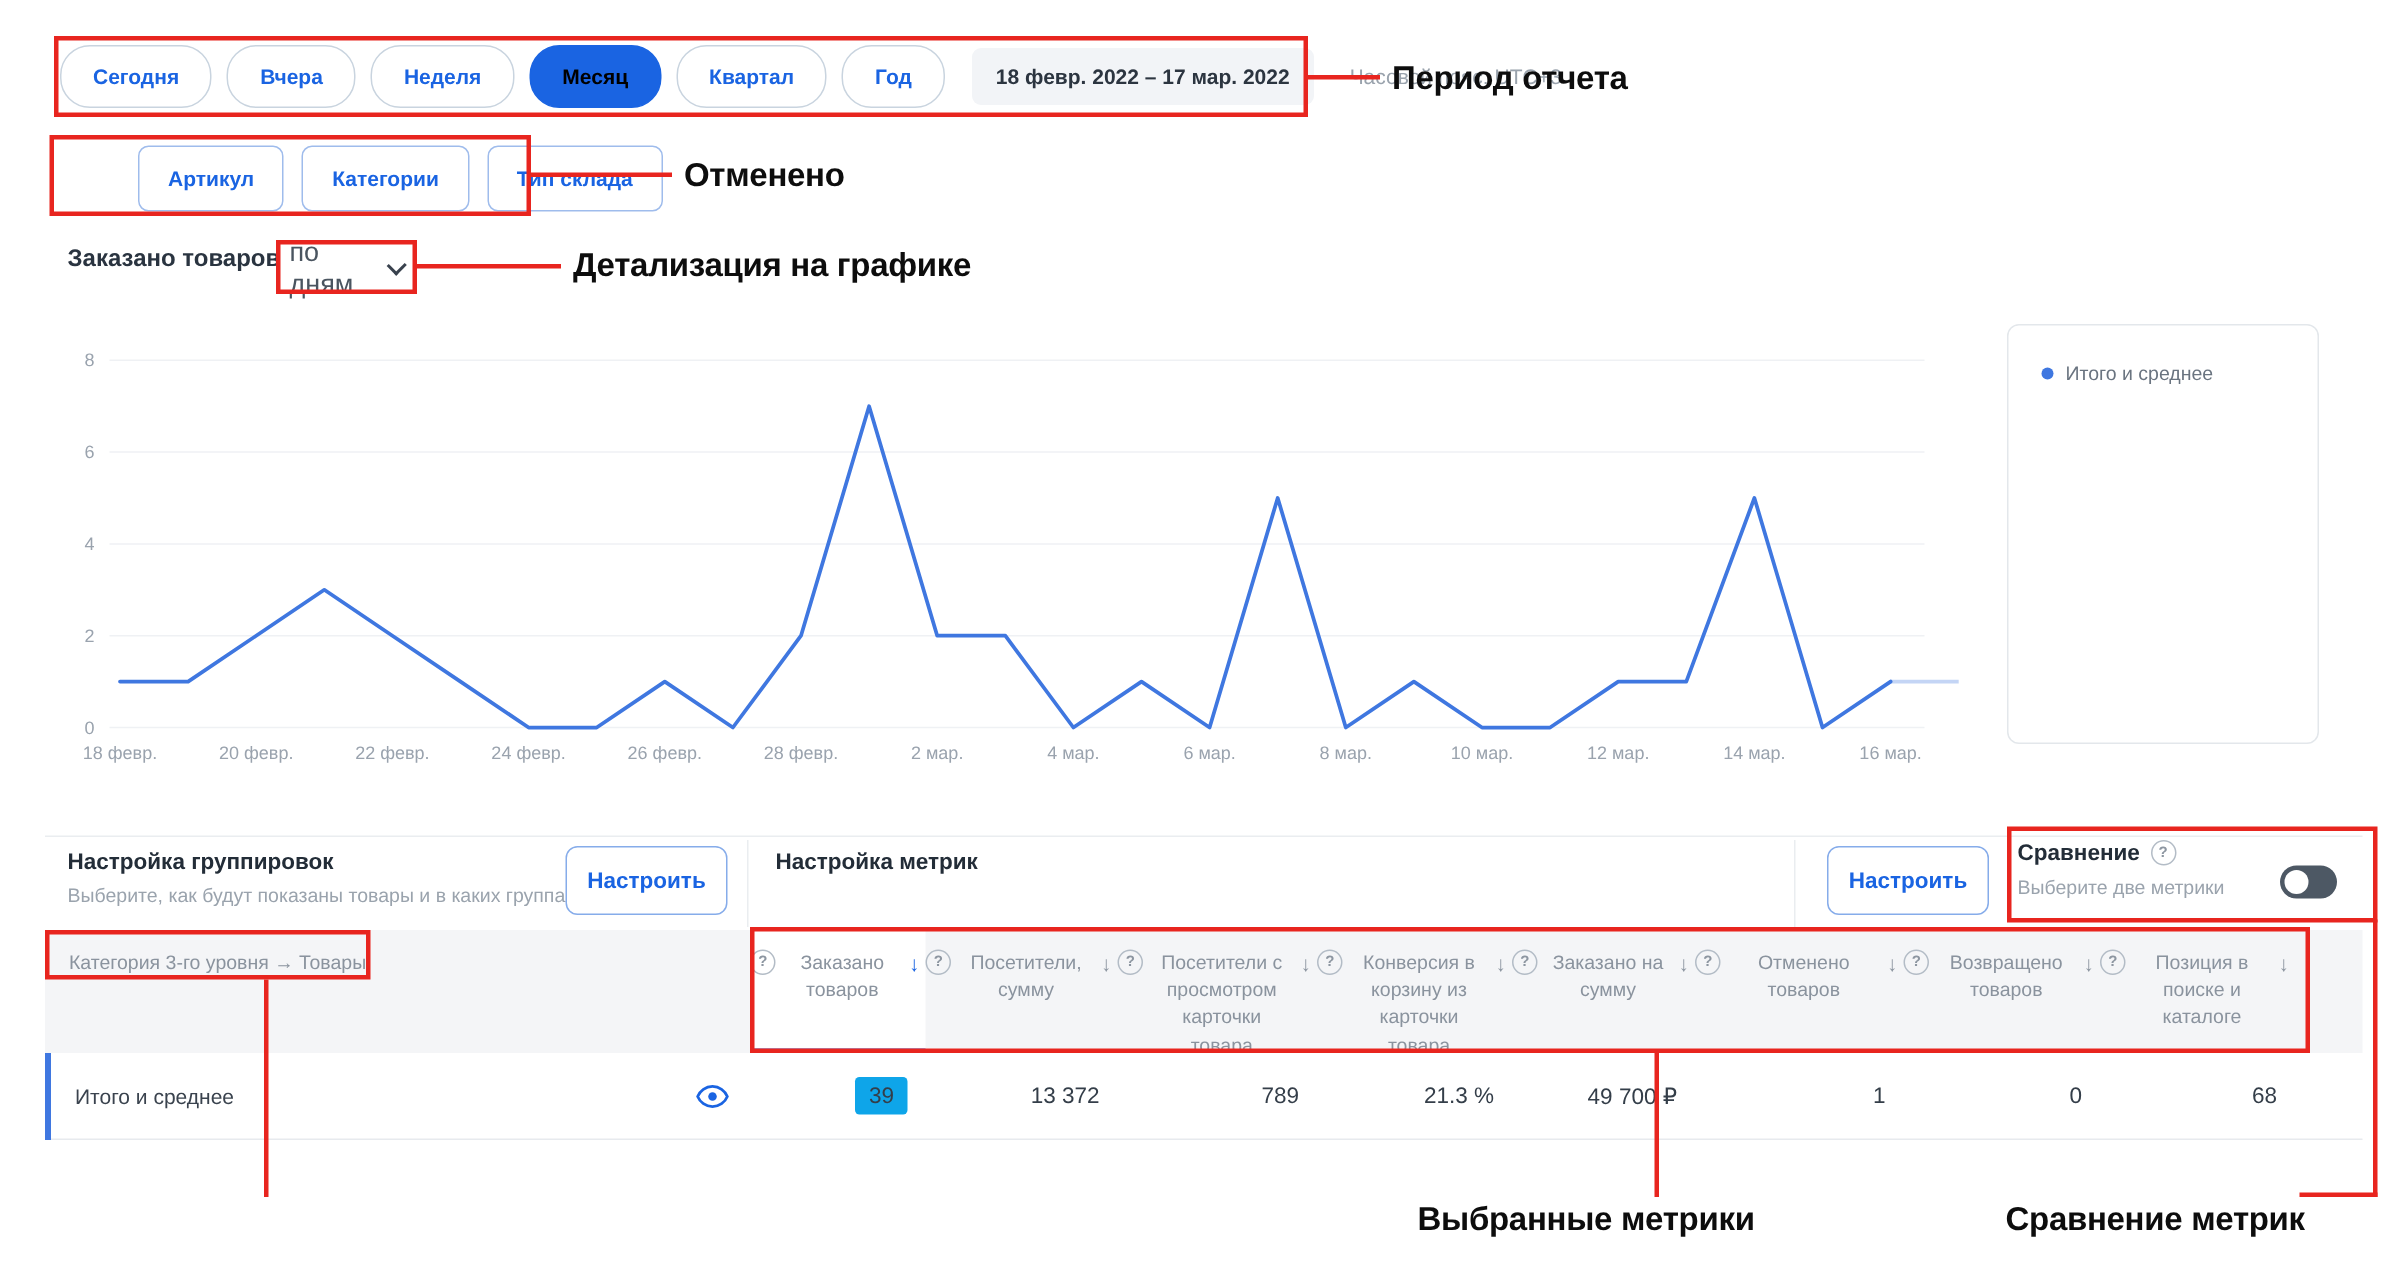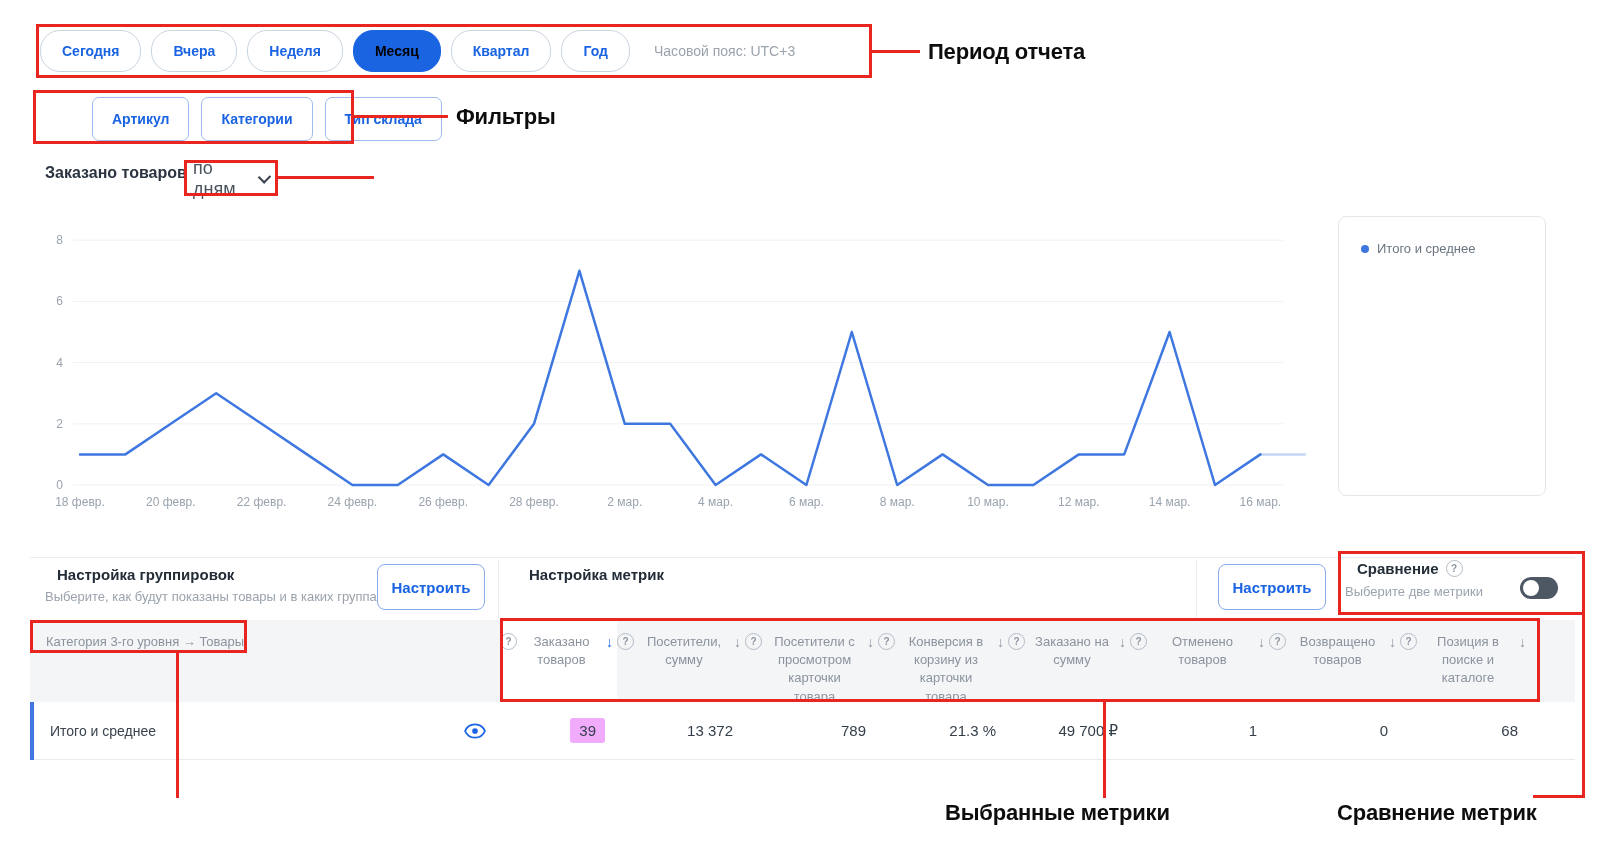--- a/index.html
+++ b/index.html
@@ -33,21 +33,21 @@
   .chart-wrap{position:absolute;left:35px;top:212px;width:1285px;height:300px;}
   .legend-box{position:absolute;left:1338px;top:216px;width:206px;height:278px;
         border:1px solid #E3E7EB;border-radius:8px;background:#fff;}
   .legend-item{display:flex;align-items:center;gap:8px;margin:24px 0 0 22px;cursor:pointer;}
   .legend-dot{width:8px;height:8px;border-radius:50%;background:#3F77E0;}
   .legend-text{font-size:13px;color:#6A7480;}
 
   
   .band-divider{position:absolute;left:30px;top:557px;width:1545px;height:1px;background:#EAEDF0;}
   .vdiv{position:absolute;top:560px;width:1px;height:58px;background:#EAEDF0;}
-  .panel-title{position:absolute;font-size:15px;font-weight:700;color:#232D38;white-space:nowrap;margin-left:12px;}
+  .panel-title{position:absolute;font-size:15px;font-weight:700;color:#232D38;white-space:nowrap;}
   .panel-sub{position:absolute;font-size:13px;color:#9AA3AD;white-space:nowrap;}
   .cfg-btn{position:absolute;width:106px;height:44px;display:flex;align-items:center;justify-content:center;
         border:1.5px solid #86ACEA;border-radius:8px;background:#fff;color:#1A64E2;
         font-size:15px;font-weight:700;cursor:pointer;}
   .qicon{display:inline-flex;align-items:center;justify-content:center;width:15px;height:15px;
         border:1.4px solid #B3BCC6;border-radius:50%;color:#8D96A1;font-size:10px;font-weight:700;
         flex:none;cursor:pointer;}
   .toggle{position:absolute;left:1520px;top:577px;width:38px;height:22px;border-radius:12px;
         background:#4D5864;cursor:pointer;}
   .toggle .knob{position:absolute;left:3px;top:3px;width:16px;height:16px;border-radius:50%;background:#fff;}
@@ -67,40 +67,41 @@
 
   .trow{position:absolute;left:30px;top:702px;width:1545px;height:58px;background:#fff;
         border-bottom:1px solid #E7EAEE;display:flex;align-items:center;box-sizing:border-box;}
   .rowbar{position:absolute;left:0;top:0;width:4px;height:58px;background:#3F77E0;}
   .rname{width:470px;flex:none;display:flex;align-items:center;padding-left:20px;box-sizing:border-box;
         color:#3A434E;font-size:14px;}
   .rname .spacer{flex:1;}
   .eye{margin-right:14px;cursor:pointer;display:flex;align-items:center;}
   .val{flex:none;text-align:right;padding-right:12px;box-sizing:border-box;
         color:#343E49;font-size:15px;}
-  .hl{display:inline-block;background:#f0abfc;border-radius:3px;padding:4px 9px;}
+  .hl{display:inline-block;background:#0ea5e9;border-radius:3px;padding:4px 9px;}
 
   
   .red-box{position:absolute;border:3px solid #E8251F;box-sizing:border-box;z-index:40;pointer-events:none;}
   .red-line{position:absolute;background:#E8251F;z-index:40;pointer-events:none;}
   .ann-label{position:absolute;z-index:41;font-size:22px;font-weight:700;color:#0D0D0D;
         letter-spacing:-0.2px;white-space:nowrap;}
 </style>
 </head>
 <body>
 
 <div class="page">
 
   <div class="period-row">
     <div class="pill">Сегодня</div>
     <div class="pill">Вчера</div>
     <div class="pill">Неделя</div>
     <div class="pill selected">Месяц</div>
     <div class="pill">Квартал</div>
     <div class="pill">Год</div>
+    <div class="date-box">18 февр. 2022  –  17 мар. 2022</div>
     <div class="tz">Часовой пояс: UTC+3</div>
   </div>
 
   <div class="filters-row">
     <div class="filter-btn">Артикул</div>
     <div class="filter-btn">Категории</div>
     <div class="filter-btn">Тип склада</div>
   </div>
 
   <div class="chart-title">Заказано товаров</div>
@@ -232,24 +233,25 @@
     <div class="val w7">0</div>
     <div class="val w8">68</div>
   </div>
 
   <div class="red-box" style="left:36px;top:24px;width:836px;height:54px"></div>
   <div class="red-line" style="left:872px;top:50px;width:48px;height:3px"></div>
   <div class="ann-label" style="left:928px;top:39px">Период отчета</div>
 
   <div class="red-box" style="left:33px;top:90px;width:321px;height:54px"></div>
   <div class="red-line" style="left:354px;top:115px;width:94px;height:3px"></div>
-  <div class="ann-label" style="left:456px;top:104px">Фильтры</div>
+  <div class="ann-label" style="left:456px;top:104px">Отменено</div>
 
   <div class="red-box" style="left:184px;top:160px;width:94px;height:36px"></div>
   <div class="red-line" style="left:278px;top:176px;width:96px;height:3px"></div>
+  <div class="ann-label" style="left:382px;top:164px">Детализация на графике</div>
 
   <div class="red-box" style="left:30px;top:620px;width:217px;height:33px"></div>
   <div class="red-line" style="left:176px;top:653px;width:3px;height:145px"></div>
 
   <div class="red-box" style="left:500px;top:618px;width:1040px;height:84px"></div>
   <div class="red-line" style="left:1103px;top:702px;width:3px;height:96px"></div>
   <div class="ann-label" style="left:945px;top:800px">Выбранные метрики</div>
 
   <div class="red-box" style="left:1338px;top:551px;width:247px;height:64px"></div>
   <div class="red-line" style="left:1582px;top:613px;width:3px;height:185px"></div>

